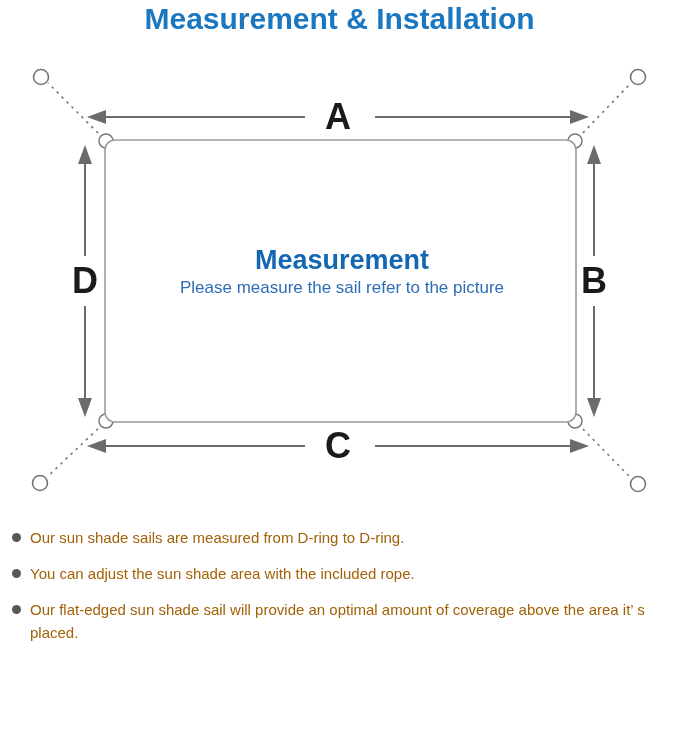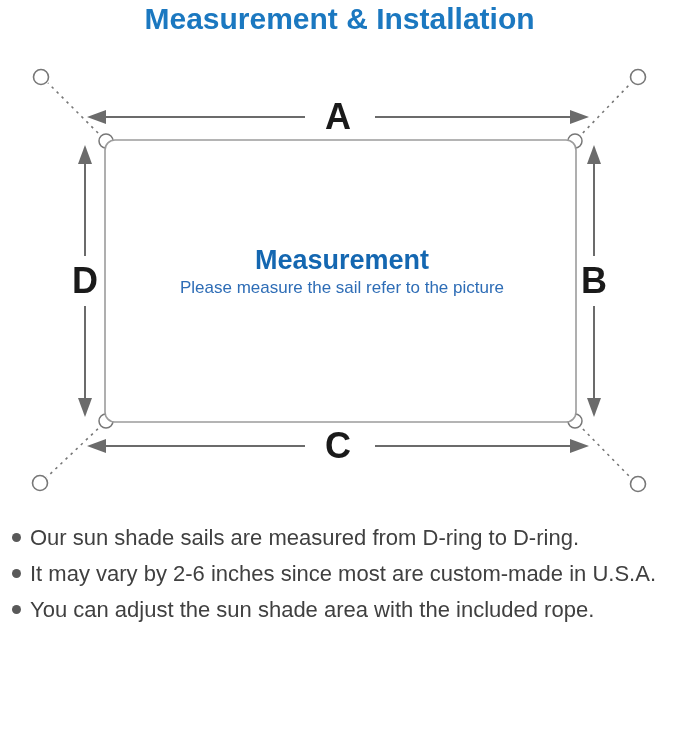--- a/index.html
+++ b/index.html
@@ -36,23 +36,23 @@
   .bullet-list {
     position: absolute;
     top: 526px;
     left: 12px;
     width: 660px;
   }
   .bullet-item {
     display: flex;
     align-items: flex-start;
     margin-bottom: 13px;
-    font-size: 22px;
+    font-size: 15px;
     line-height: 23px;
-    color: #404040;
+    color: #a16207;
   }
   .bullet-dot {
     flex: 0 0 9px;
     width: 9px;
     height: 9px;
     border-radius: 50%;
     background: #595959;
     margin-top: 7px;
     margin-right: 9px;
   }
@@ -128,21 +128,21 @@
     <text x="342" y="293" text-anchor="middle" font-size="17" fill="#2e6db6">Please measure the sail refer to the picture</text>
   </svg>
 
   <div class="bullet-list">
     <div class="bullet-item">
       <span class="bullet-dot"></span>
       <span class="bullet-text">Our sun shade sails are measured from D-ring to D-ring.</span>
     </div>
     <div class="bullet-item">
       <span class="bullet-dot"></span>
-      <span class="bullet-text">It may vary by 2-6 inches since most are custom-made in U.S.A.</span>
+      <span class="bullet-text">You can adjust the sun shade area with the included rope.</span>
     </div>
     <div class="bullet-item">
       <span class="bullet-dot"></span>
-      <span class="bullet-text">You can adjust the sun shade area with the included rope.</span>
+      <span class="bullet-text">Our flat-edged sun shade sail will provide an optimal amount of coverage above the area it’ s placed.</span>
     </div>
   </div>
 
 </div>
 
 </body></html>

